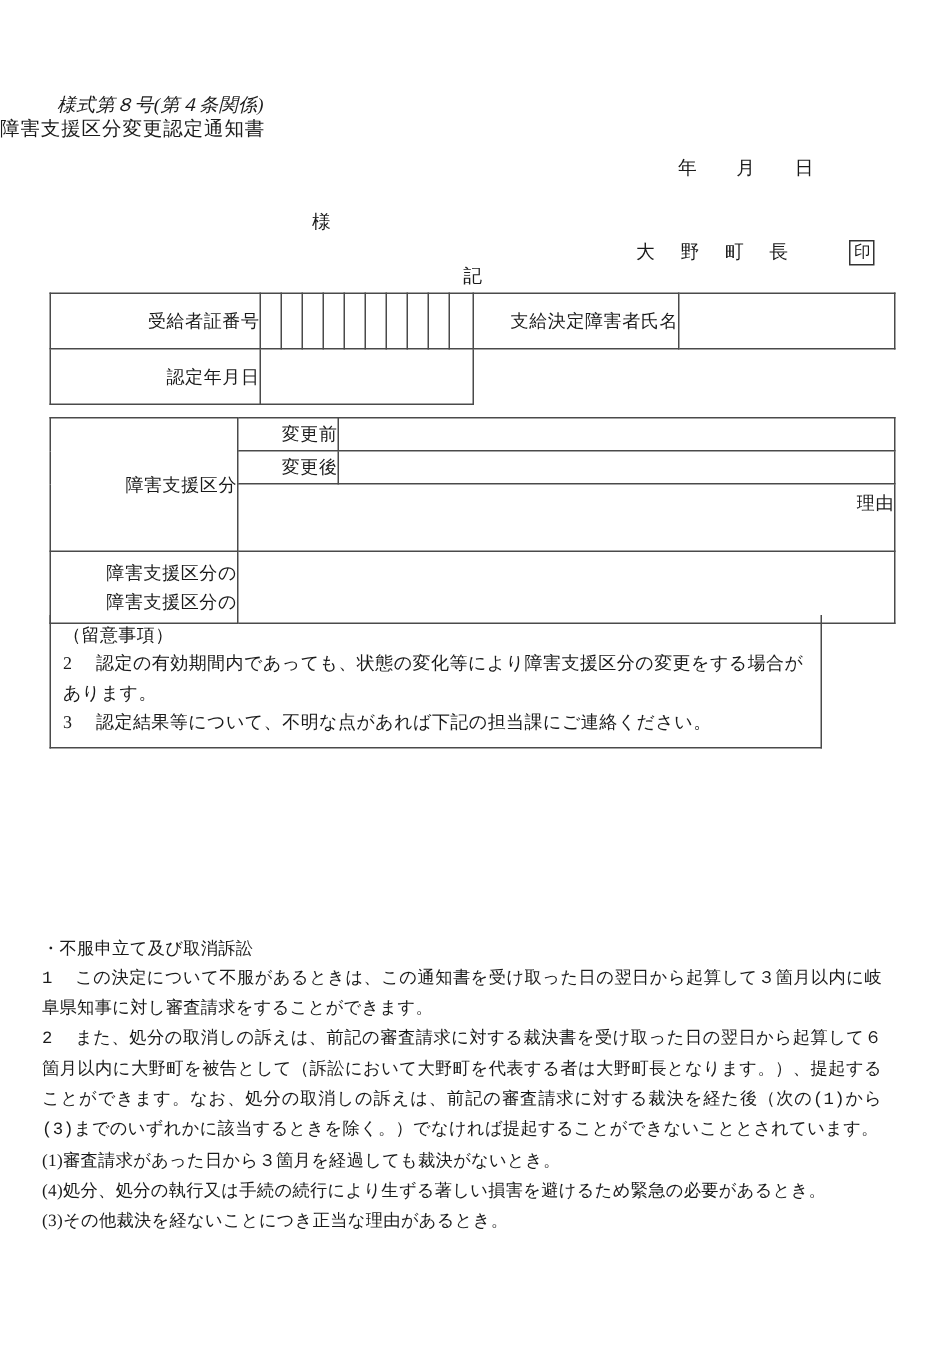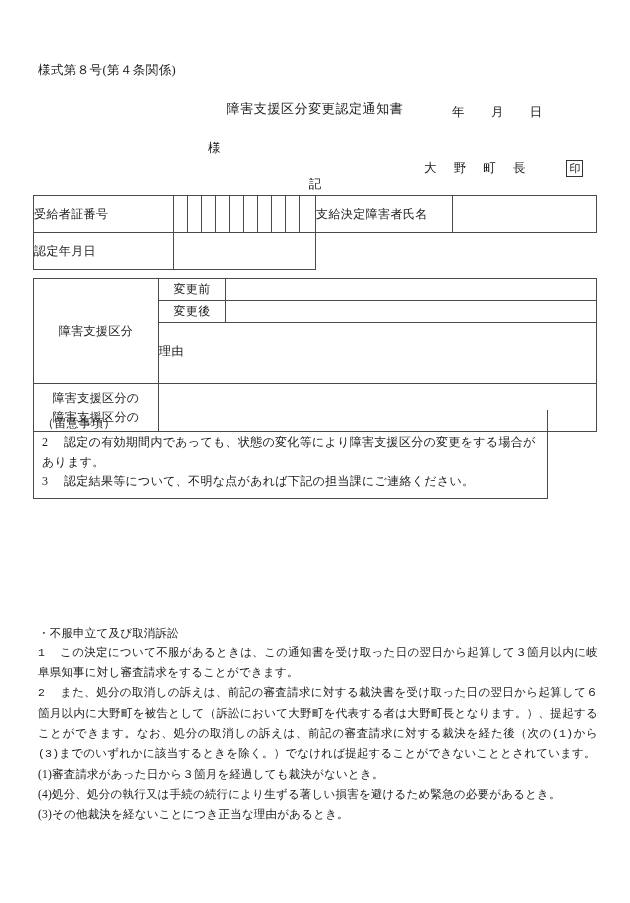--- a/index.html
+++ b/index.html
@@ -20,27 +20,28 @@
   }
 
   
   .form-no {
     position: absolute;
     left: 38px;
     top: 62px;
     font-size: 12.5px;
     letter-spacing: 0.4px;
     white-space: nowrap;
+    font-style: italic;
   }
   .doc-title {
     position: absolute;
     left: 0;
-    top: 100px;
+    top: 77px;
     width: 630px;
-    text-align: center;
+    text-align: left;
     font-size: 13px;
     letter-spacing: 0.6px;
   }
   .date-line {
     position: absolute;
     left: 452px;
     top: 104px;
     font-size: 12.5px;
     letter-spacing: 0.4px;
     white-space: nowrap;
@@ -93,20 +94,21 @@
     border-collapse: collapse;
     font-size: 12px;
     table-layout: fixed;
   }
   .tbl td {
     border: 1px solid #4a4a4a;
     padding: 0;
     vertical-align: middle;
     font-size: 12px;
     letter-spacing: 0.4px;
+    text-align: right;
   }
   .tbl td.noborder {
     border: none;
   }
   .pad-l { padding-left: 8px; }
   .ctr { text-align: center; }
 
   
   #tbl-recipient {
     left: 33px;
@@ -141,21 +143,21 @@
   }
   #notes-box .nitem {
     display: block;
     padding-left: 0;
   }
   .num-lead { display: inline-block; width: 22px; }
 
   
   #appeal {
     position: absolute;
-    left: 38px;
+    left: 28px;
     top: 623px;
     width: 560px;
     font-size: 11.5px;
     line-height: 1.75;
     letter-spacing: 0.2px;
   }
   #appeal .ap-head { display: block; }
   #appeal .ap-para { display: block; text-align: justify; font-family: Liberation Mono, monospace; }
   #appeal .ap-sub { display: block; }
 </style>
@@ -232,21 +234,21 @@
       <tr>
         <td class="ctr" rowspan="3">障害支援区分</td>
         <td class="ctr" style="height:21px">変更前</td>
         <td></td>
       </tr>
       <tr>
         <td class="ctr" style="height:21px">変更後</td>
         <td></td>
       </tr>
       <tr>
-        <td class="pad-l" colspan="2" style="height:40px; vertical-align:top; padding-top:20px">理由</td>
+        <td class="pad-l" colspan="2" style="height:40px; vertical-align:top; padding-top:4px">理由</td>
       </tr>
       <tr>
         <td class="ctr" style="height:47px; line-height:1.55">
           <div>障害支援区分の</div>
           <div>障害支援区分の</div>
         </td>
         <td colspan="2"></td>
       </tr>
     </tbody>
   </table>

